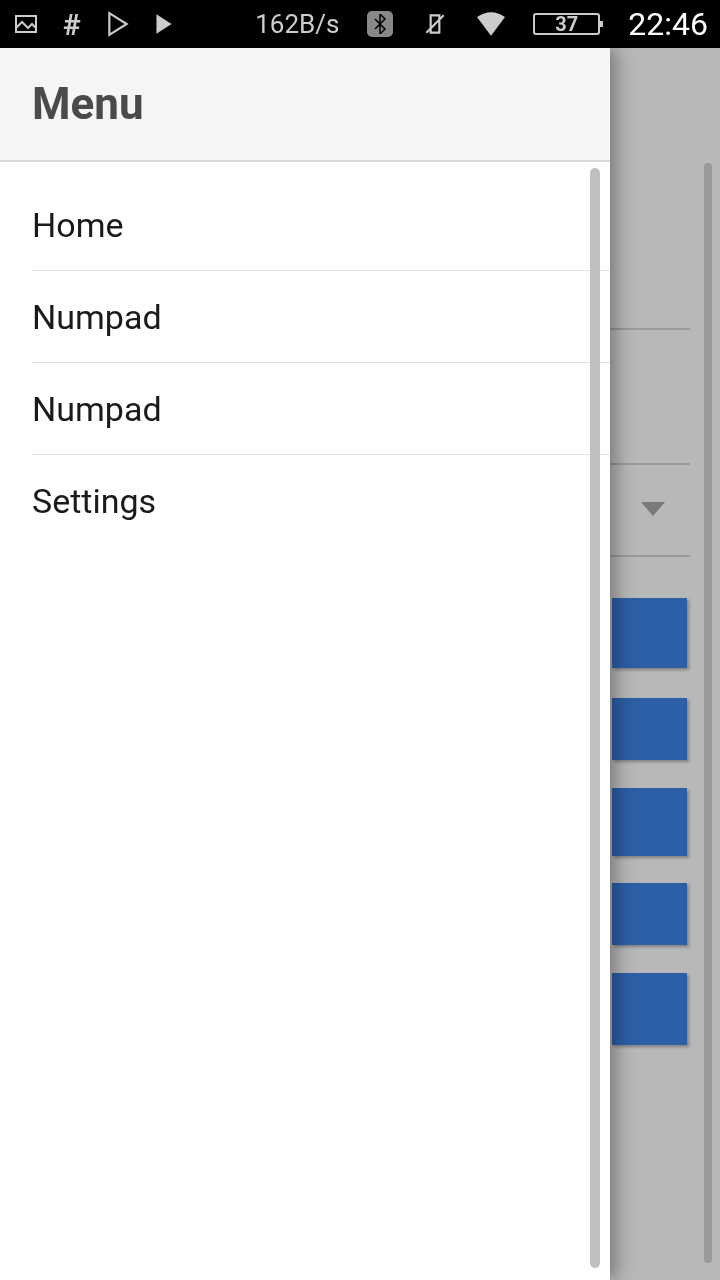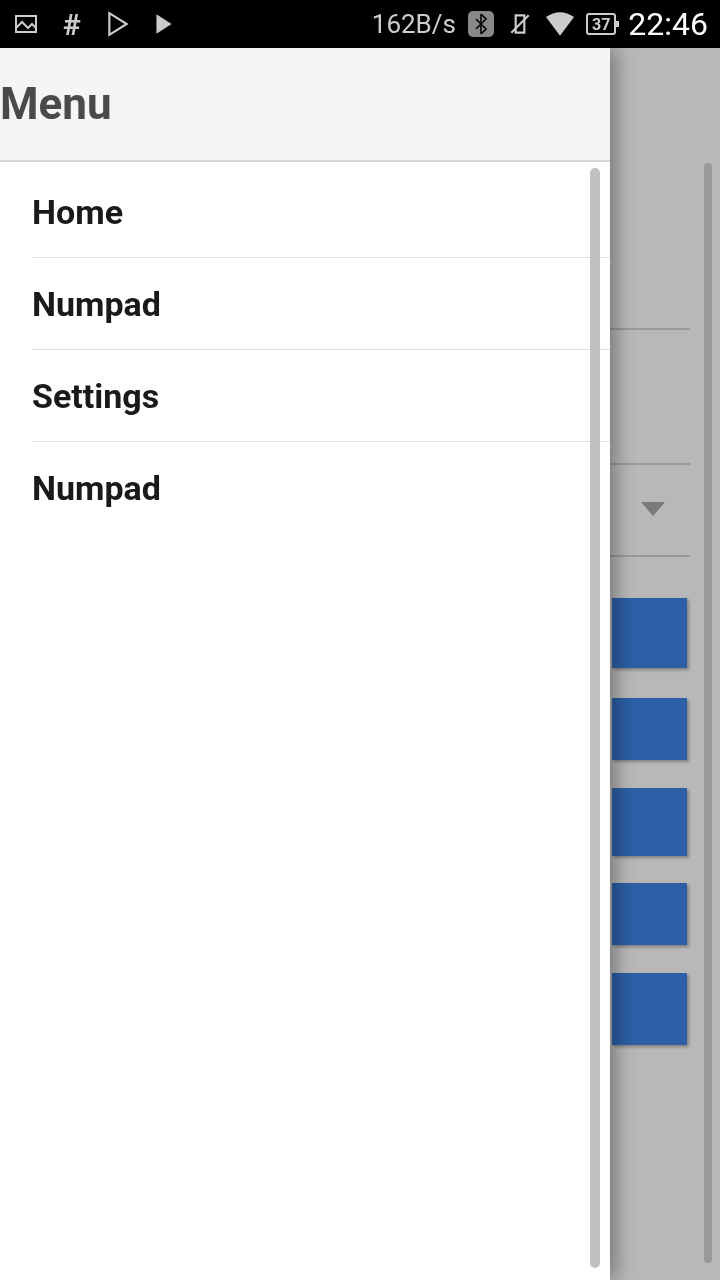--- a/index.html
+++ b/index.html
@@ -28,21 +28,21 @@
     }
     .status-left {
       display: flex;
       align-items: center;
       gap: 18px;
     }
     .status-right {
       margin-left: auto;
       display: flex;
       align-items: center;
-      gap: 12px;
+      gap: 28px;
     }
     .status-icon {
       width: 28px;
       height: 28px;
       display: flex;
       align-items: center;
       justify-content: center;
     }
     .status-text {
       font-size: 26px;
@@ -50,23 +50,23 @@
     }
     .status-time {
       font-size: 32px;
       color: #fff;
     }
     .battery-wrap {
       display: flex;
       align-items: center;
       border: 2px solid #ccc;
       border-radius: 3px;
-      padding: 0 4px;
+      padding: 0 20px;
       height: 22px;
-      font-size: 16px;
+      font-size: 20px;
       position: relative;
     }
     .battery-wrap::after {
       content: '';
       position: absolute;
       right: -5px;
       top: 6px;
       width: 3px;
       height: 6px;
       background: #ccc;
@@ -127,30 +127,30 @@
       height: 1232px;
       background: #fff;
       box-shadow: 6px 0 18px rgba(0,0,0,0.35);
       z-index: 50;
     }
     .drawer-header {
       height: 114px;
       background: #f5f5f5;
       display: flex;
       align-items: center;
+      padding-left: 32px;
       border-bottom: 2px solid #d8d8d8;
     }
     .drawer-title {
       font-size: 44px;
       font-weight: bold;
       color: #4a4a4a;
     }
     .drawer-list {
-      padding-top: 4px;
-      font-weight: bold;
+      padding-top: 17px;
     }
     .drawer-item {
       height: 92px;
       display: flex;
       align-items: center;
       padding-left: 32px;
       font-size: 34px;
       color: #1a1a1a;
       border-bottom: 1px solid #e0e0e0;
       margin-left: 32px;
@@ -246,20 +246,20 @@
     <span class="drawer-title">Menu</span>
   </div>
   <div class="drawer-list">
     <div class="drawer-item">
       <span>Home</span>
     </div>
     <div class="drawer-item">
       <span>Numpad</span>
     </div>
     <div class="drawer-item">
+      <span>Numpad</span>
+    </div>
+    <div class="drawer-item">
       <span>Settings</span>
-    </div>
-    <div class="drawer-item">
-      <span>Numpad</span>
     </div>
   </div>
   <div class="drawer-scrollbar"></div>
 </div>
 
 </body></html>

